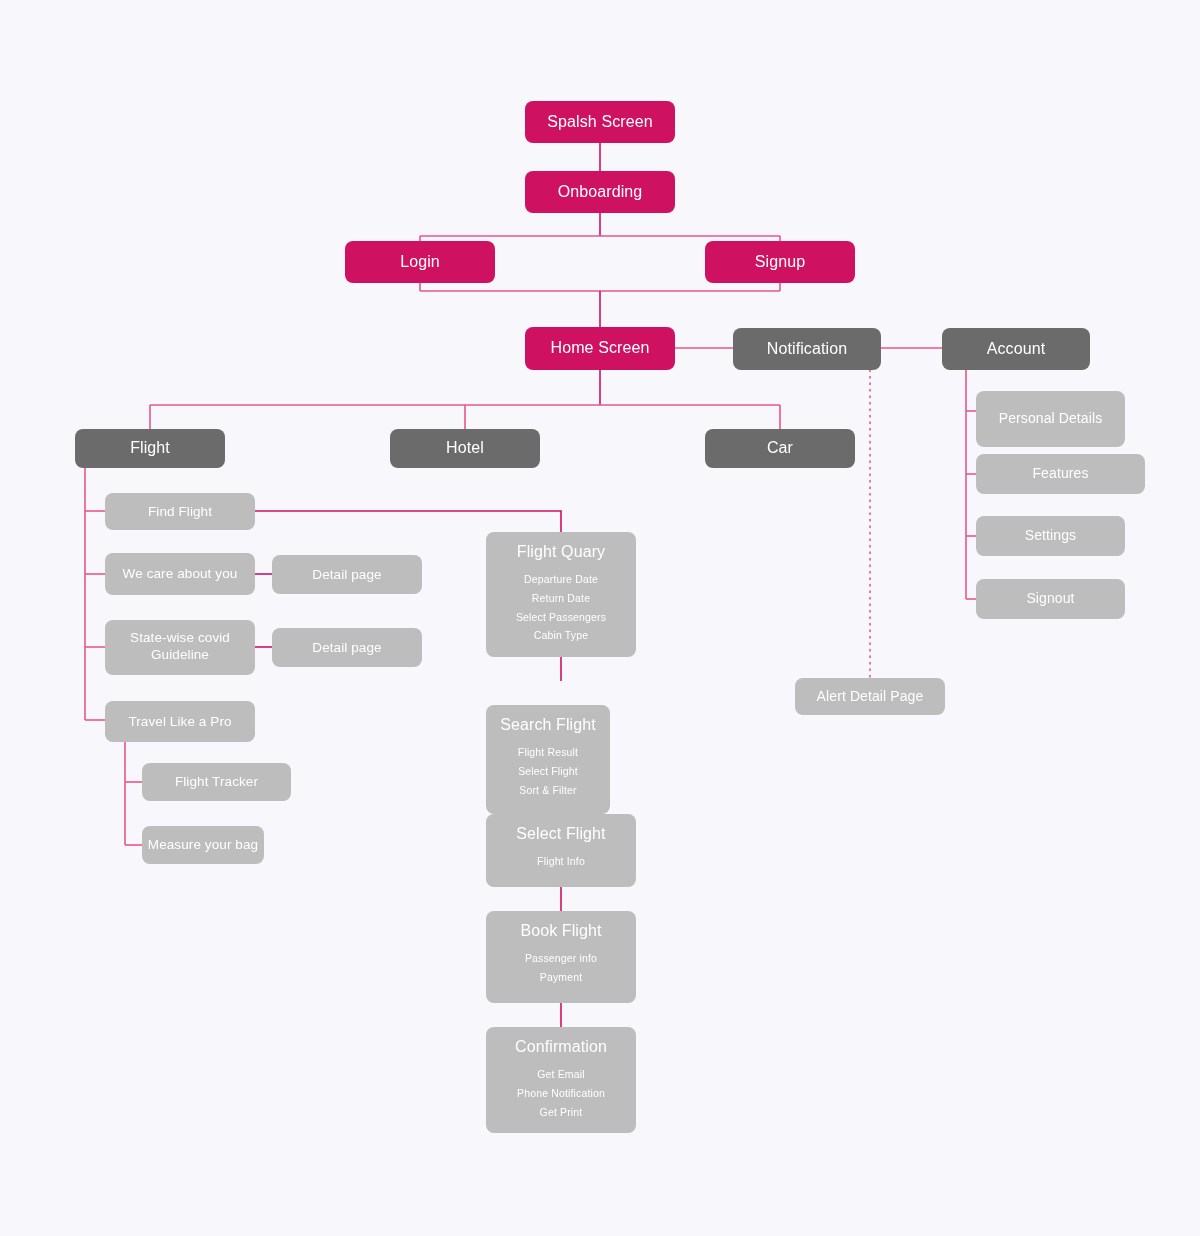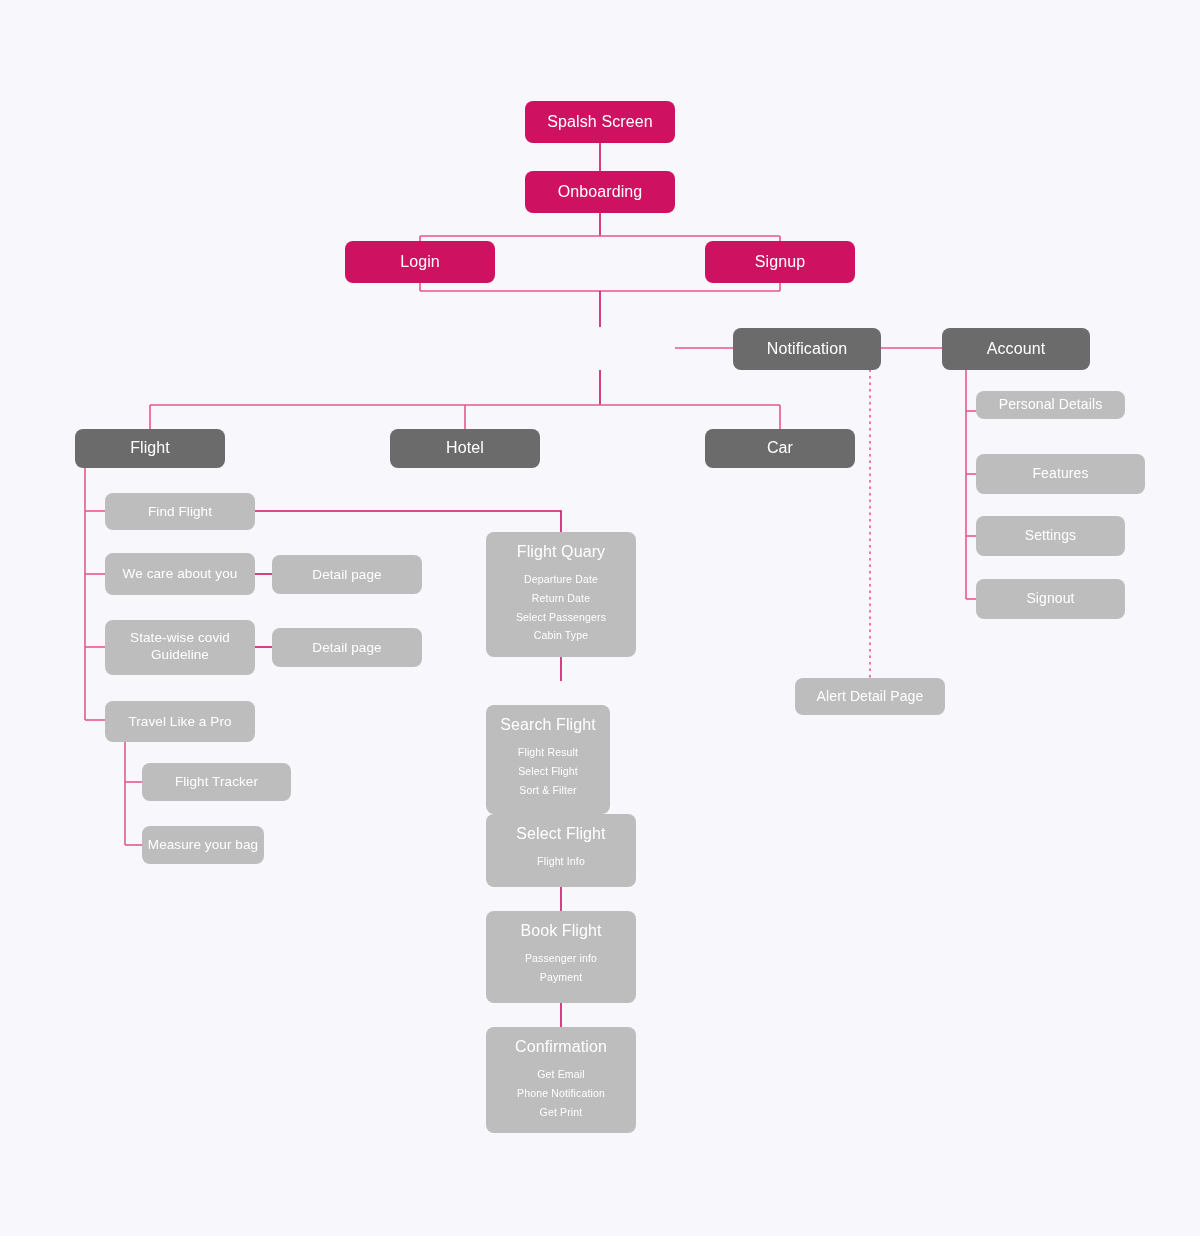--- a/index.html
+++ b/index.html
@@ -132,20 +132,23 @@
   </div>
 
   <div class="node n-primary" style="left:525px; top:171px; width:150px; height:42px;">
     <span class="title">Onboarding</span>
   </div>
 
   <div class="node n-primary" style="left:705px; top:241px; width:150px; height:42px;">
     <span class="title">Signup</span>
   </div>
 
+  <div class="node n-primary" style="left:525px; top:327px; width:150px; height:43px;">
+    <span class="title">Home Screen</span>
+  </div>
 
   <div class="node n-dark" style="left:733px; top:328px; width:148px; height:42px;">
     <span class="title">Notification</span>
   </div>
 
   <div class="node n-dark" style="left:942px; top:328px; width:148px; height:42px;">
     <span class="title">Account</span>
   </div>
 
   <div class="node n-dark" style="left:75px; top:429px; width:150px; height:39px;">
@@ -153,21 +156,21 @@
   </div>
 
   <div class="node n-dark" style="left:390px; top:429px; width:150px; height:39px;">
     <span class="title">Hotel</span>
   </div>
 
   <div class="node n-dark" style="left:705px; top:429px; width:150px; height:39px;">
     <span class="title">Car</span>
   </div>
 
-  <div class="node n-light n-compact" style="left:976px; top:391px; width:149px; height:28px;">
+  <div class="node n-light n-compact" style="left:976px; top:391px; width:149px; height:56px;">
     <span class="title">Personal Details</span>
   </div>
 
   <div class="node n-light n-compact" style="left:976px; top:454px; width:169px; height:40px;">
     <span class="title">Features</span>
   </div>
 
   <div class="node n-light n-compact" style="left:976px; top:516px; width:149px; height:40px;">
     <span class="title">Settings</span>
   </div>

